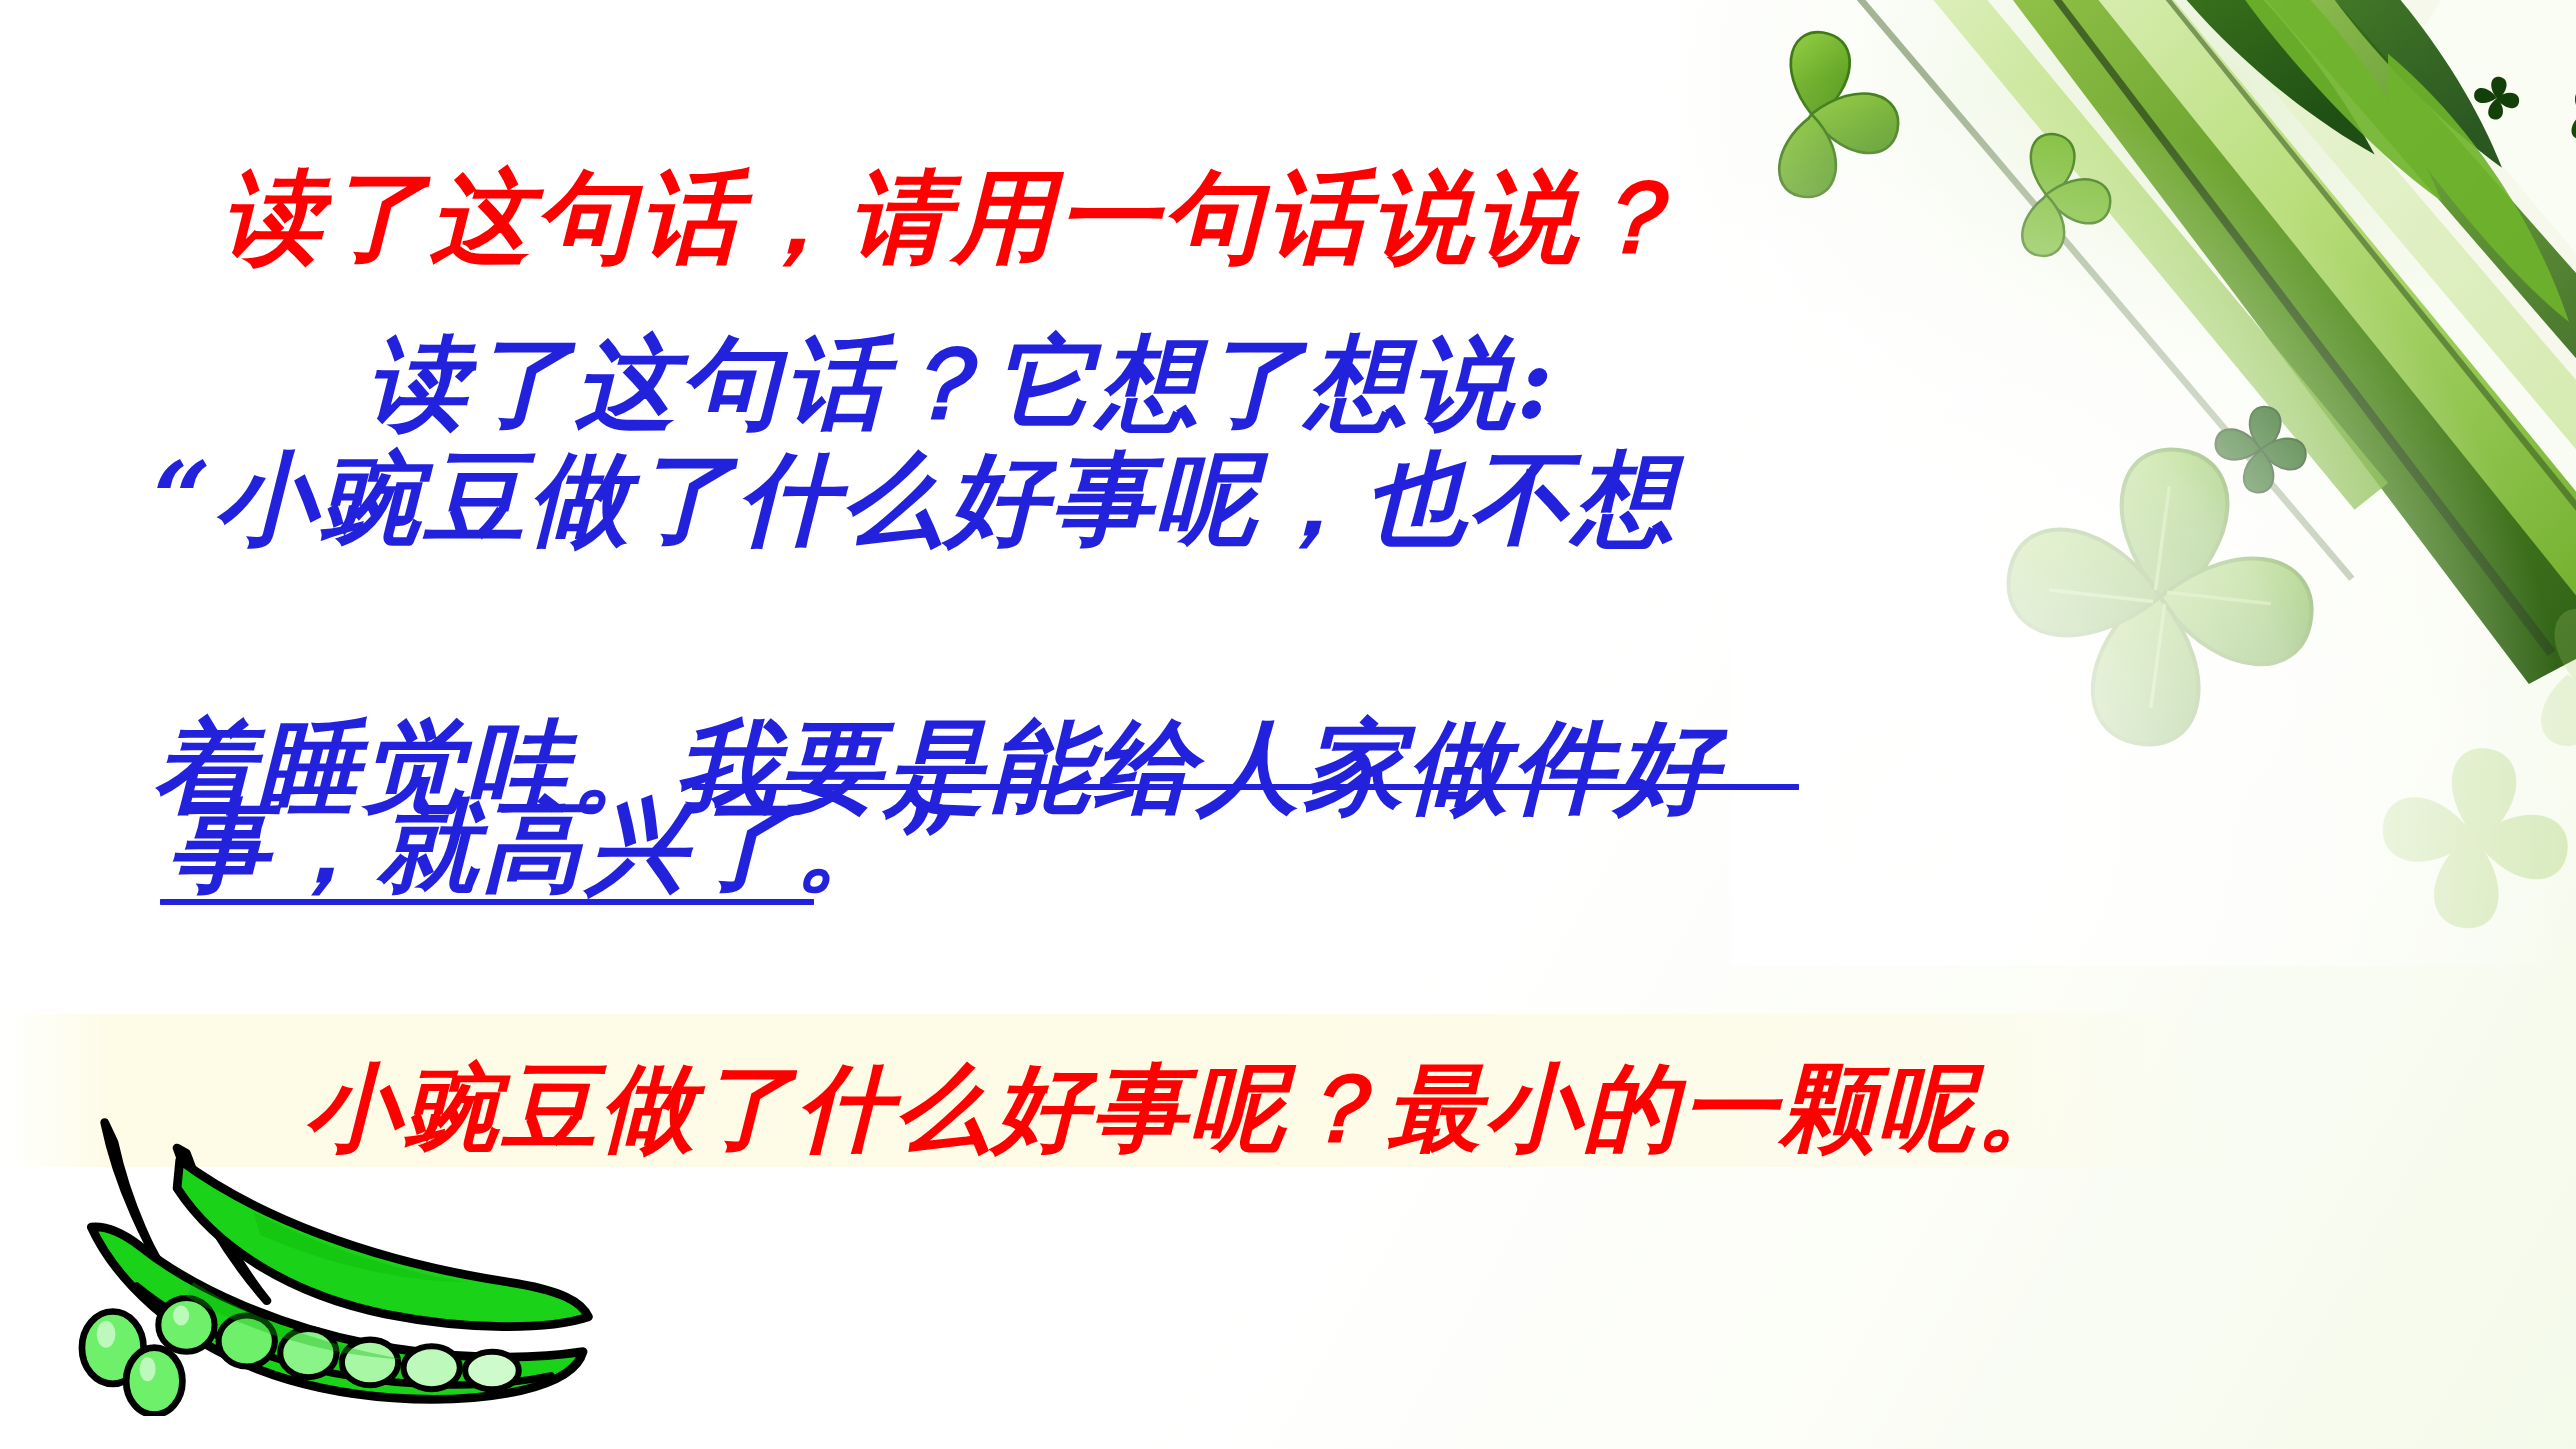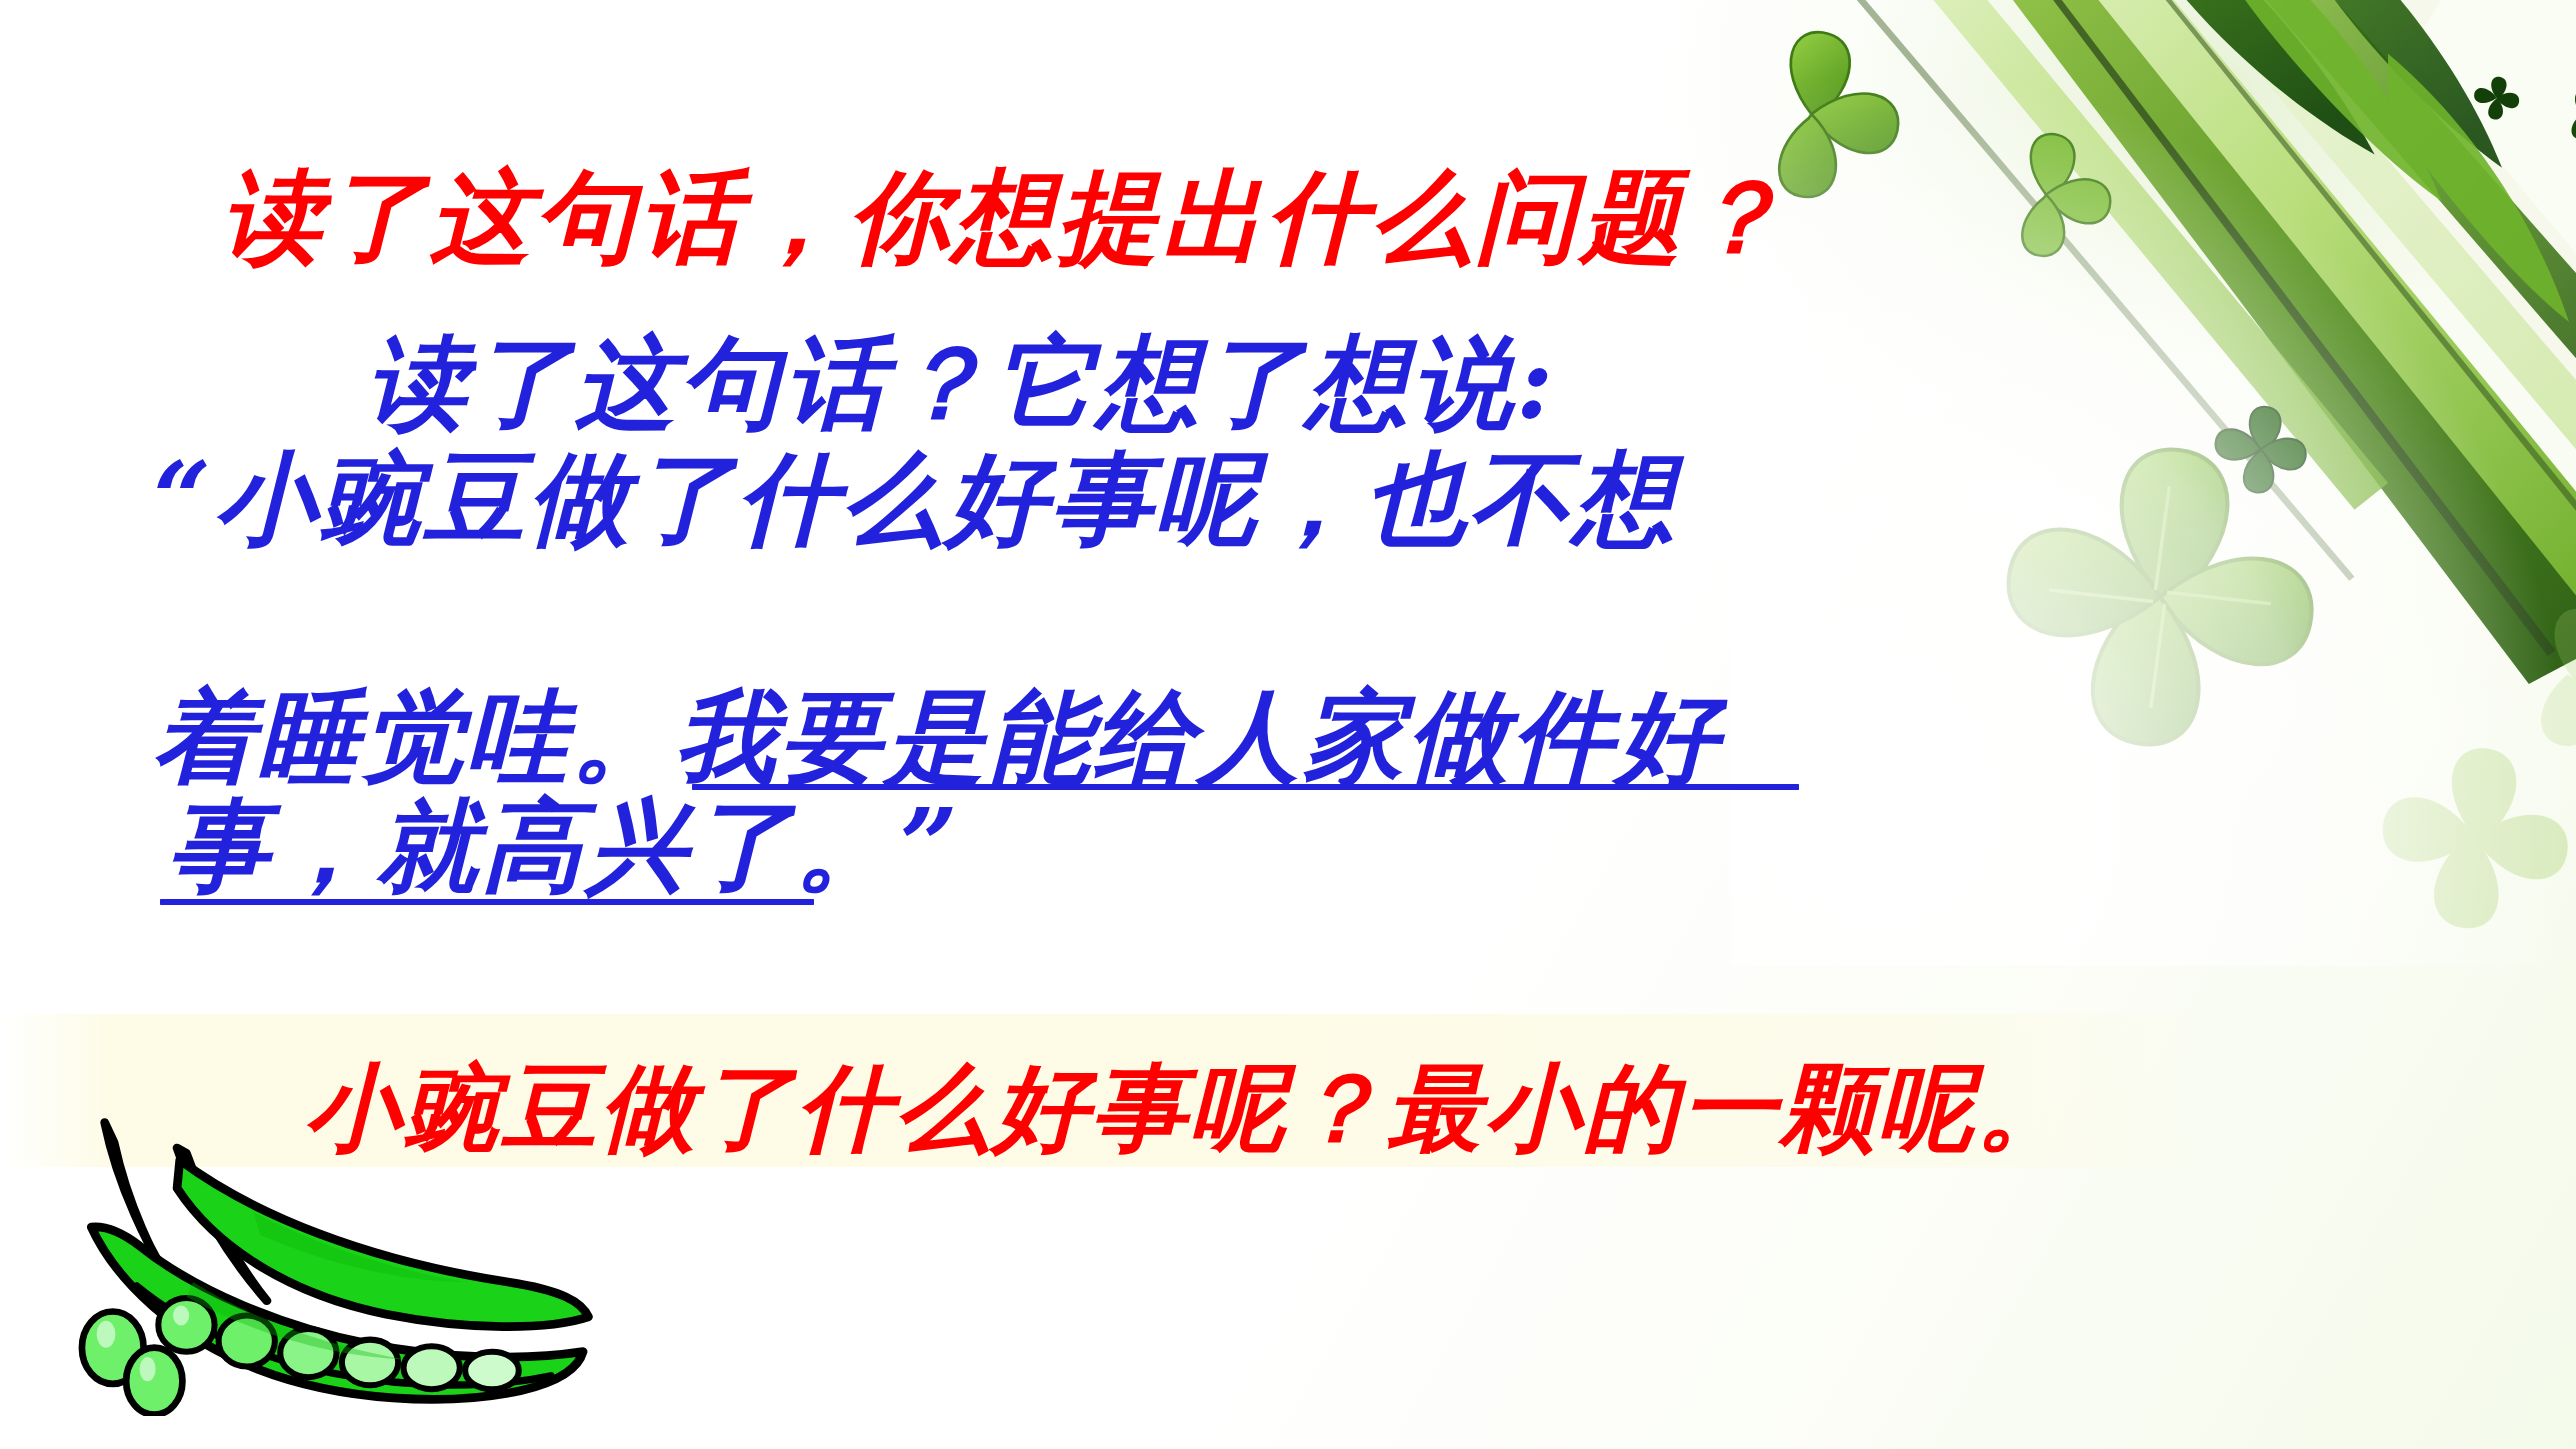--- a/index.html
+++ b/index.html
@@ -80,21 +80,21 @@
   .l-title {
     left: 221px;
     top: 166px;
     font-size: 101px;
   }
 
   
   .l-b1 { left: 366px; top: 332px;  font-size: 101px; }
   .l-b2 { left: 153px; top: 448px;  font-size: 101px; }
   .l-b3 { left: 153px; top: 564px;  font-size: 101px; }
-  .l-b4 { left: 153px; top: 686px; font-size: 101px; text-align: right; }
+  .l-b4 { left: 153px; top: 716px; font-size: 101px; text-align: right; }
   .l-b5 { left: 168px; top: 795px; font-size: 101px; }
 
   
   .l-bottom {
     left: 305px;
     top: 1060px;
     font-size: 95px;
   }
 
   
@@ -262,21 +262,21 @@
 
         <rect x="0" y="0" width="1320" height="1480" fill="url(#fadeWhite)"></rect>
       </g>
     </svg>
   </div>
 
   <div class="highlight-band"></div>
 
   <div class="text-layer">
 
-    <div class="line red l-title">读了这句话，你想提出什么问题？</div>
+    <div class="line red l-title">读了这句话，请用一句话说说？</div>
 
     <div class="line blue l-b1">读了这句话？它想了想说:</div>
 
     <div class="line blue l-b2">“小豌豆做了什么好事呢，也不想</div>
 
 
     <div class="line blue l-b4">着睡觉哇。我要是能给人家做件好</div>
 
     <div class="line blue l-b5">事，就高兴了。”</div>
 

